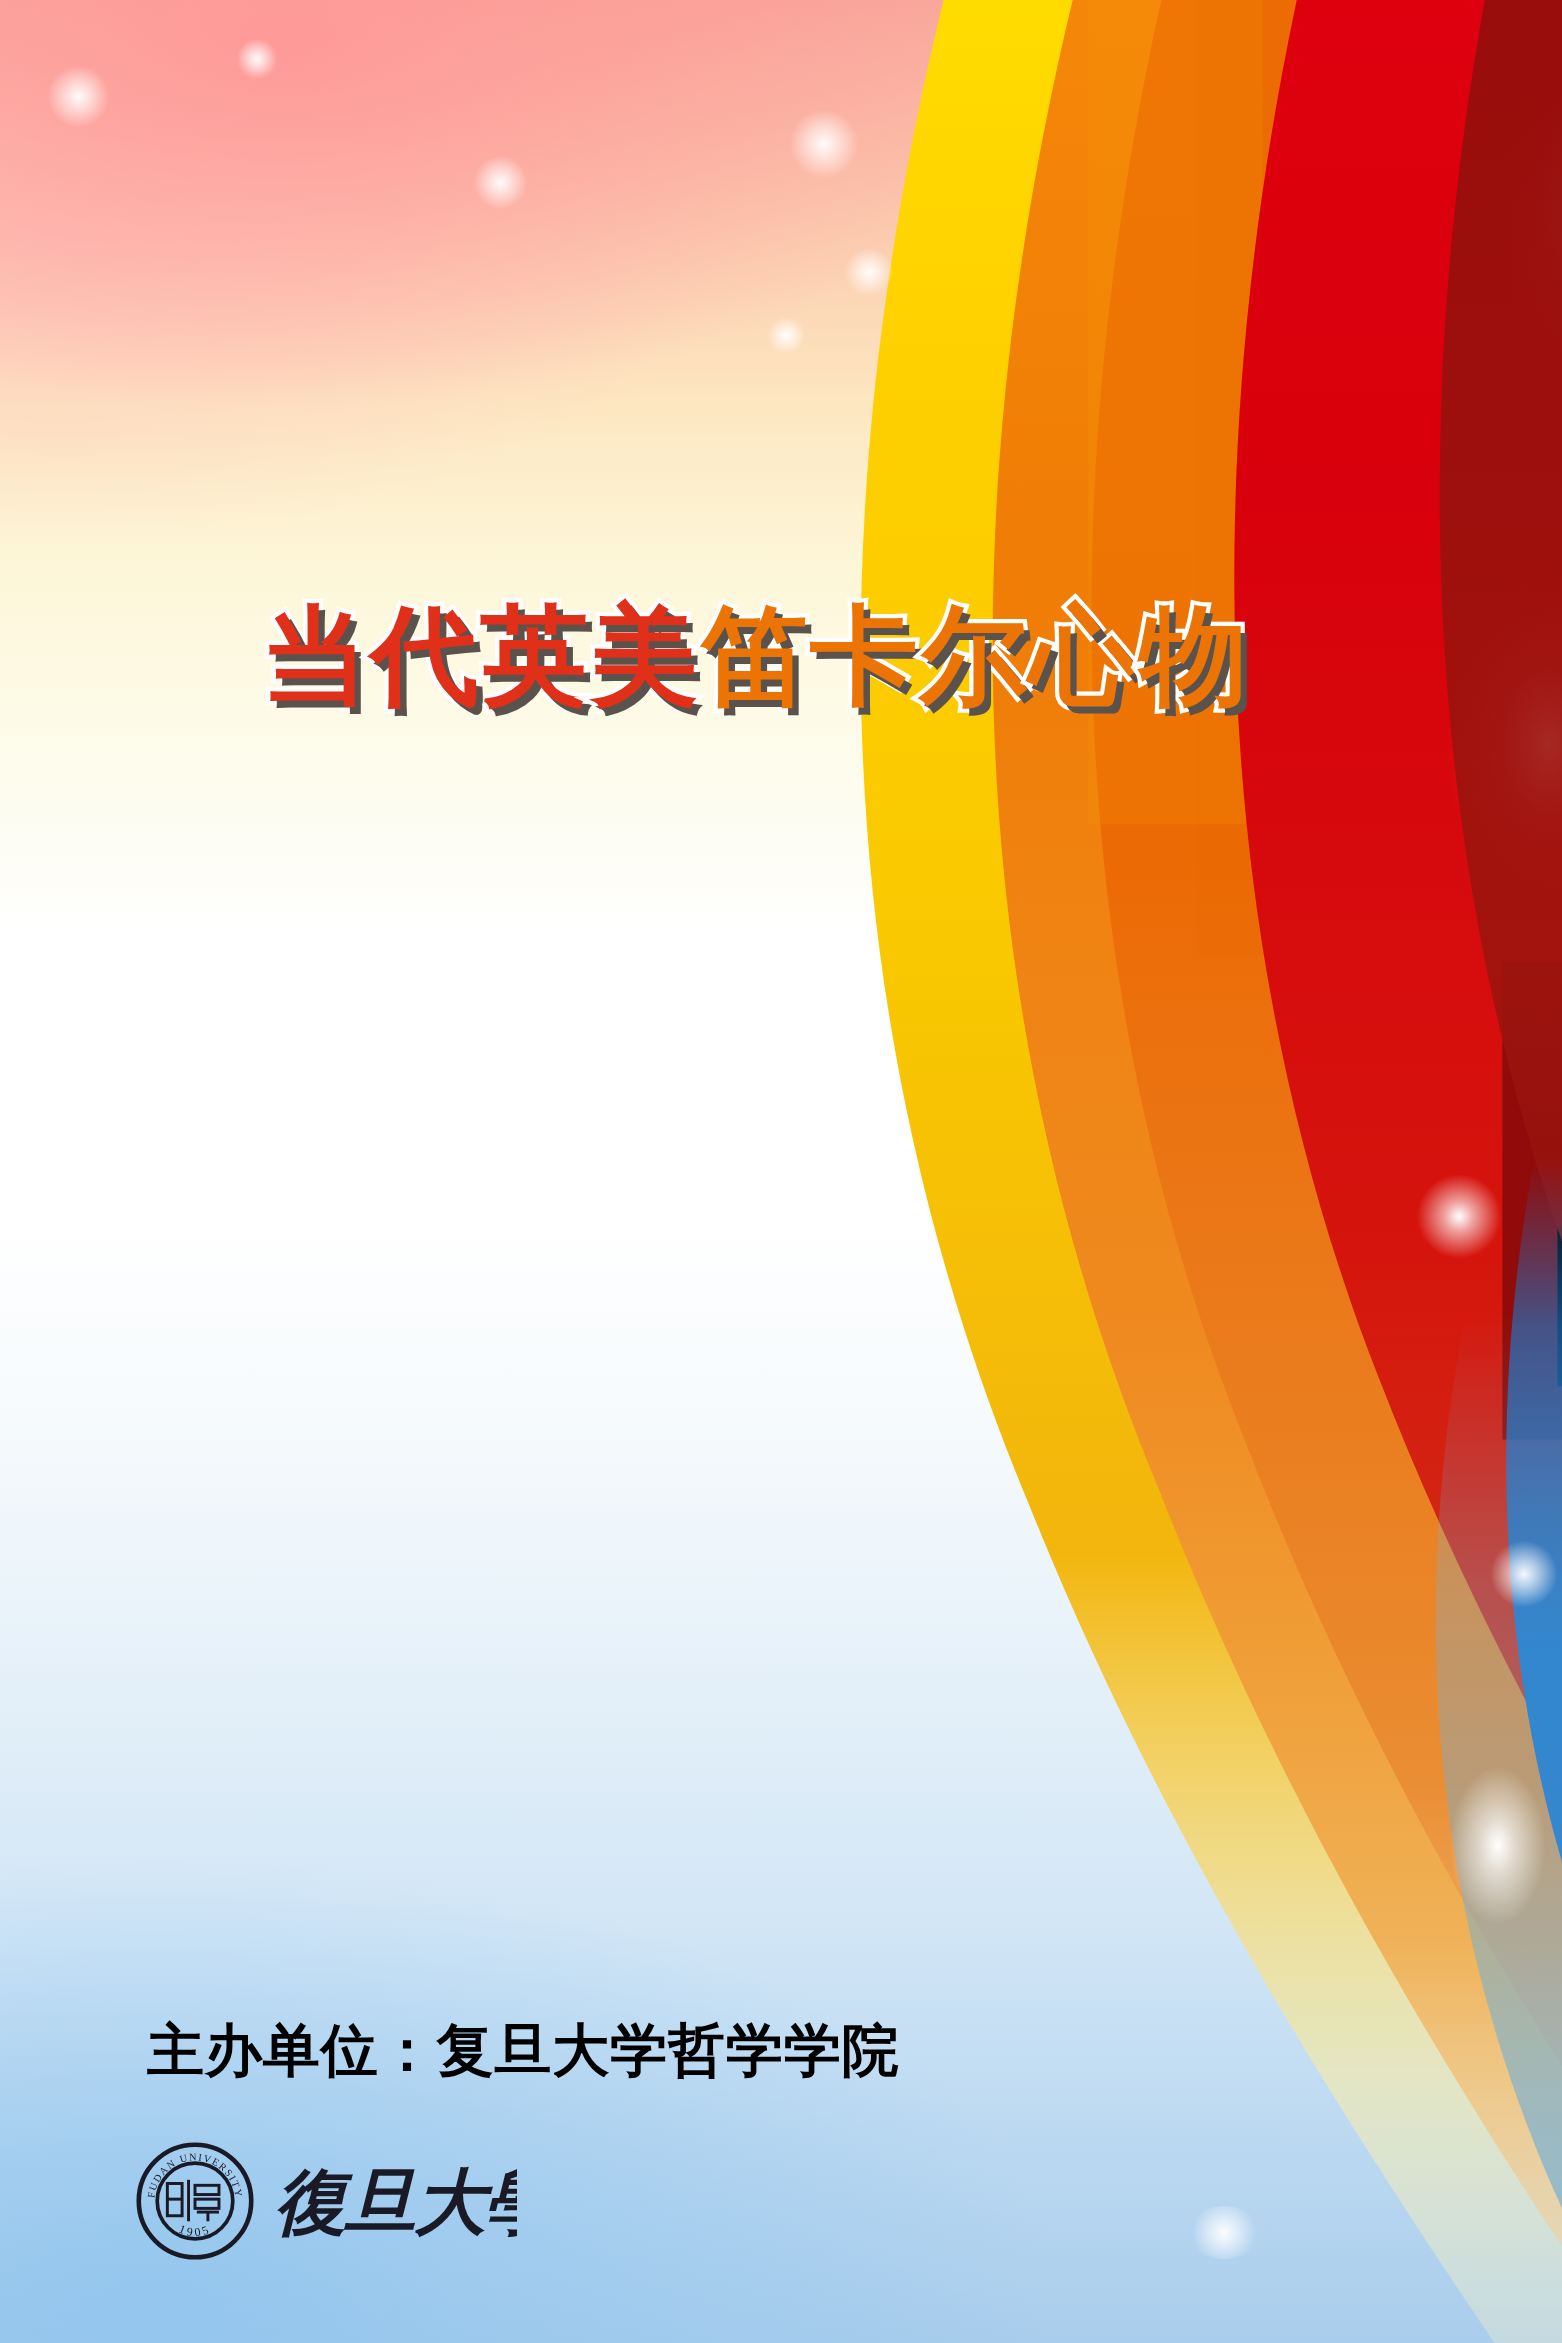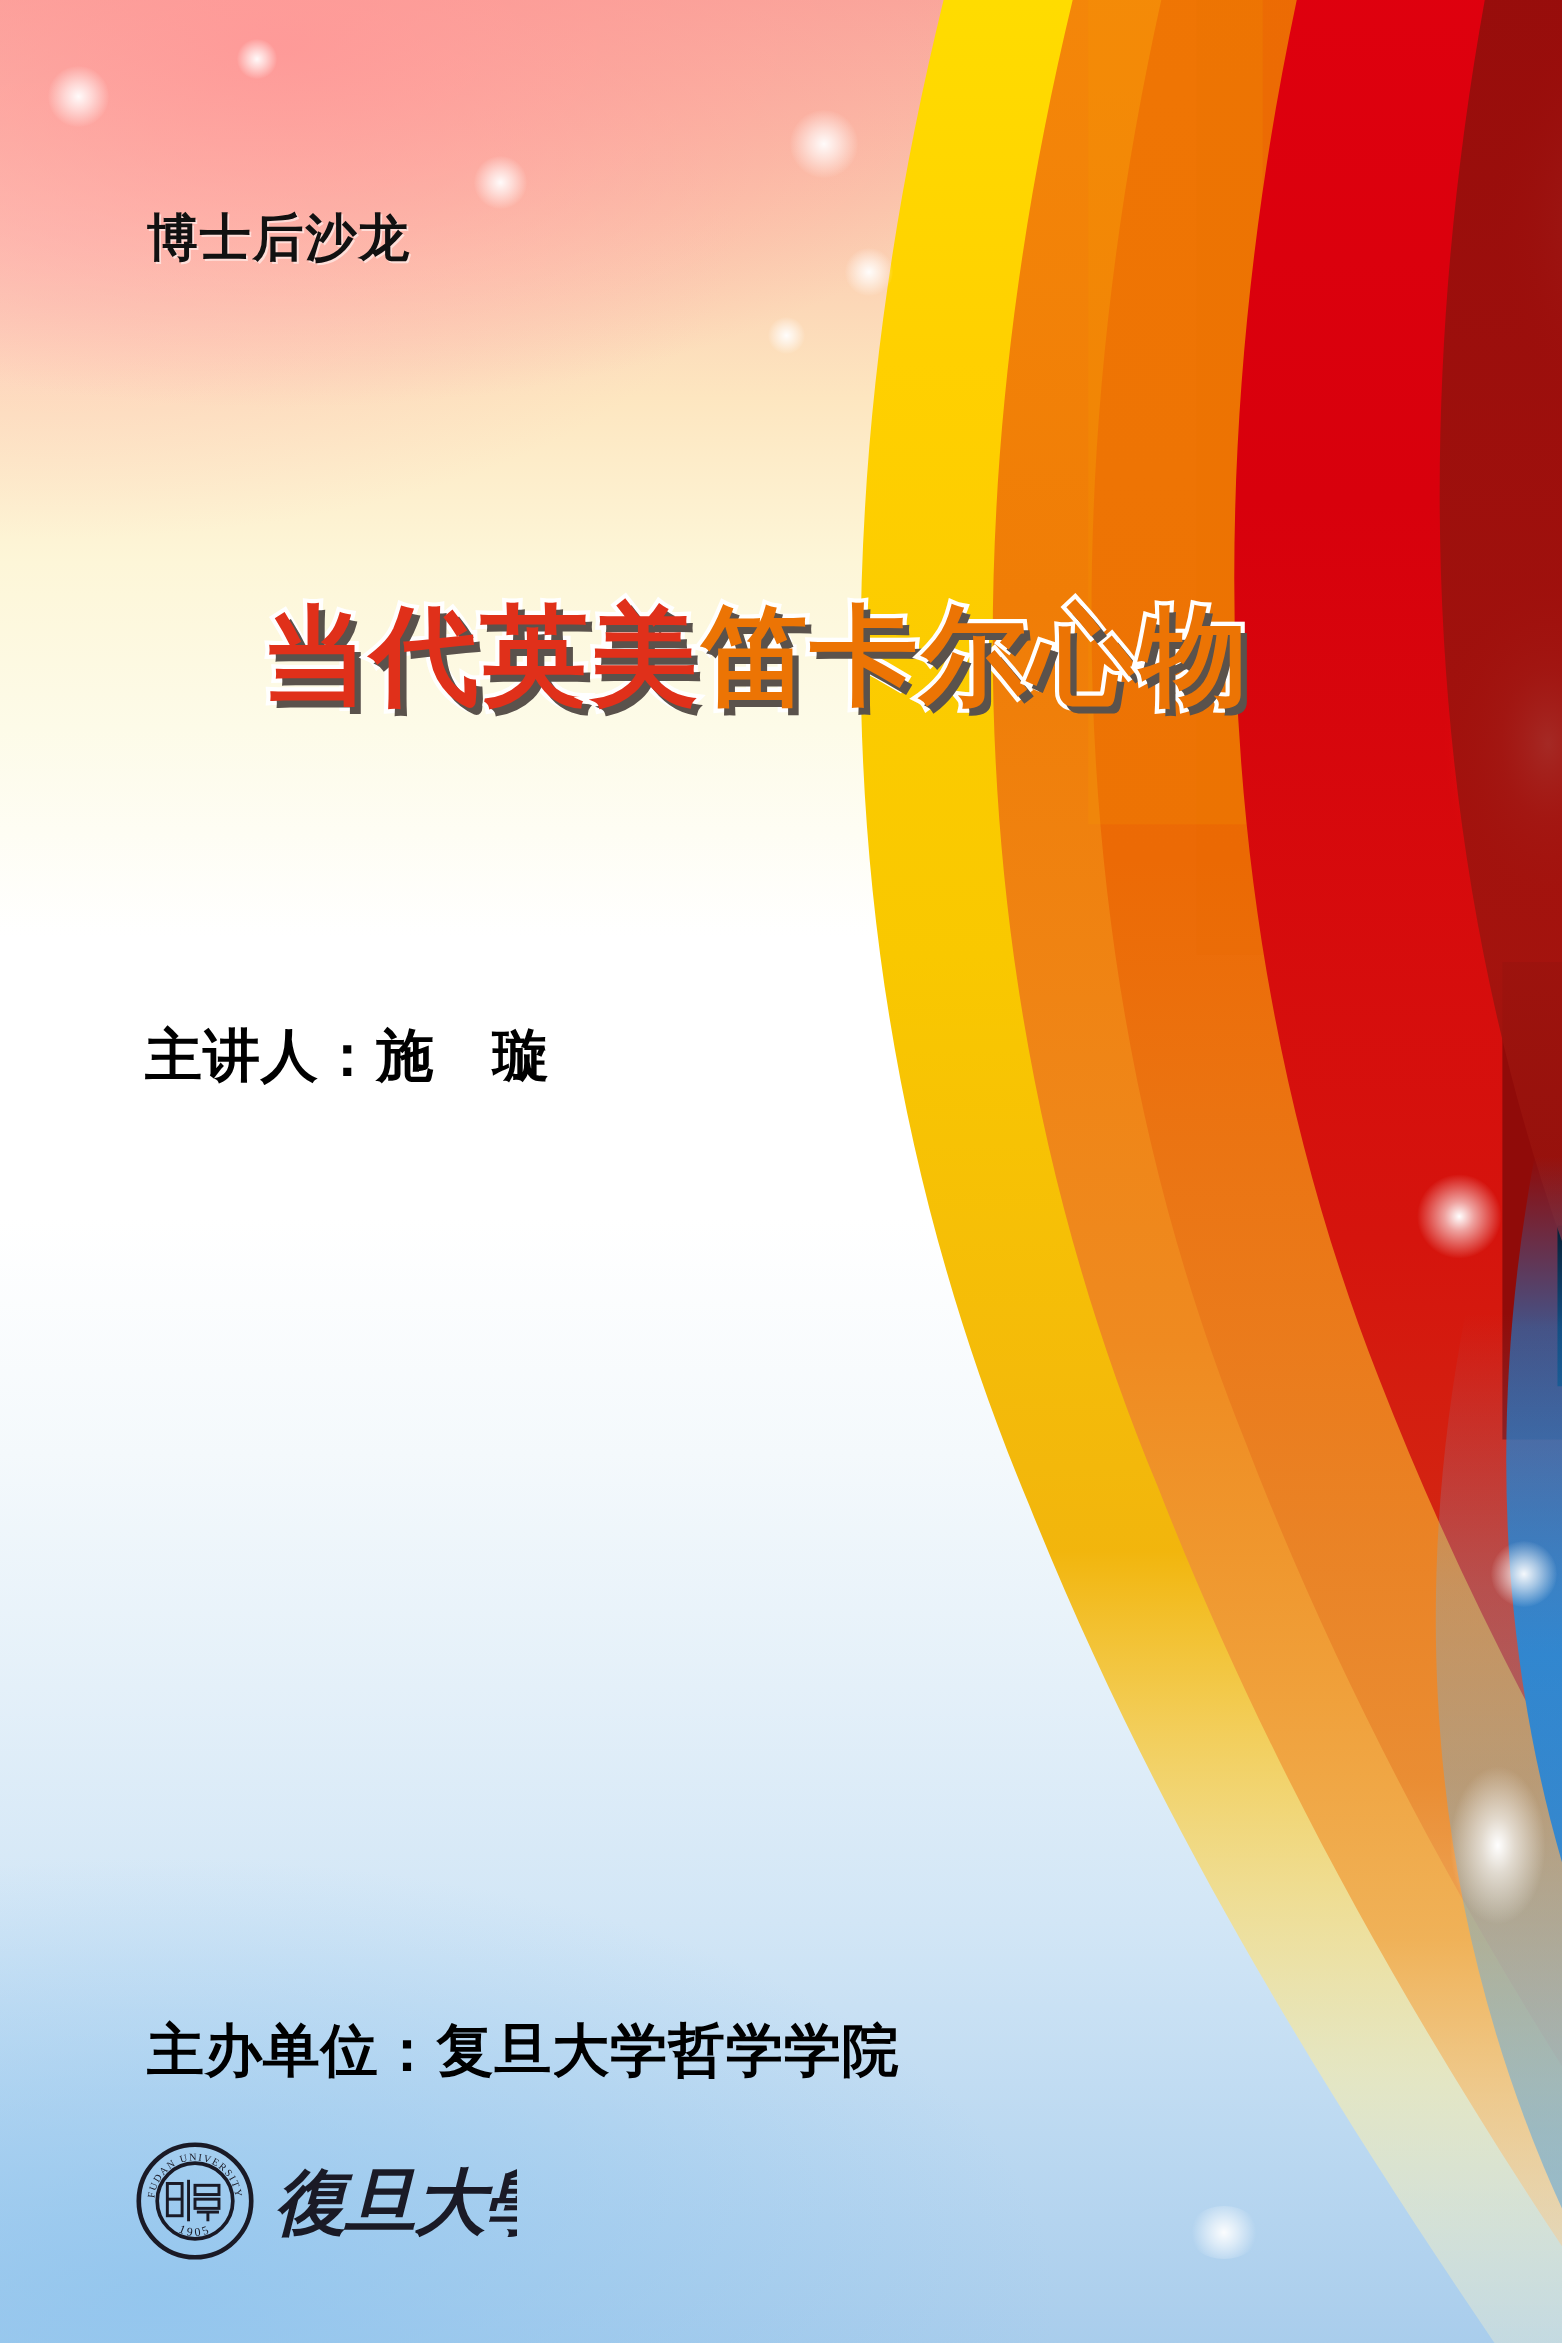--- a/index.html
+++ b/index.html
@@ -258,28 +258,26 @@
 
   <div class="spark" style="left:48px;  top:66px;  width:61px;  height:61px;"></div>
   <div class="spark" style="left:237px; top:39px;  width:40px;  height:40px;"></div>
   <div class="spark" style="left:474px; top:156px; width:53px;  height:53px;"></div>
   <div class="spark" style="left:790px; top:110px; width:68px;  height:68px;"></div>
   <div class="spark" style="left:845px; top:248px; width:48px;  height:48px;"></div>
   <div class="spark" style="left:768px; top:317px; width:37px;  height:37px;"></div>
   <div class="spark" style="left:1188px;top:2206px;width:72px;  height:53px;"></div>
   <div class="spark" style="left:1491px;top:1541px;width:66px;  height:66px;"></div>
 
-  <div class="kicker">博士后沙龙</div>
 
   <div class="title-wrap">
     <div class="tline" id="title-line-1"><span class="ch c-red">当</span><span class="ch c-red">代</span><span class="ch c-red">英</span><span class="ch c-red">美</span><span class="ch c-orange">笛</span><span class="ch c-orange">卡</span><span class="ch c-orange">尔</span><span class="ch c-orange">心</span><span class="ch c-orange">物</span></div>
   </div>
 
   <div class="info" id="event-details">
-      <div class="row"><span>主讲人：</span><span>施　璇</span></div>
     </div>
 
   <div class="org">主办单位：复旦大学哲学学院</div>
 
   <div class="logo">
     <svg class="logo-seal" viewBox="0 0 128 128">
       <circle cx="64" cy="64" r="61" fill="none" stroke="#1a1a26" stroke-width="5"></circle>
       <circle cx="64" cy="64" r="41" fill="none" stroke="#1a1a26" stroke-width="4"></circle>
       <path id="arcTop" d="M 20,64 A 44,44 0 0 1 108,64" fill="none"></path>
       <path id="arcBot" d="M 26,64 A 38,38 0 0 0 102,64" fill="none"></path>

